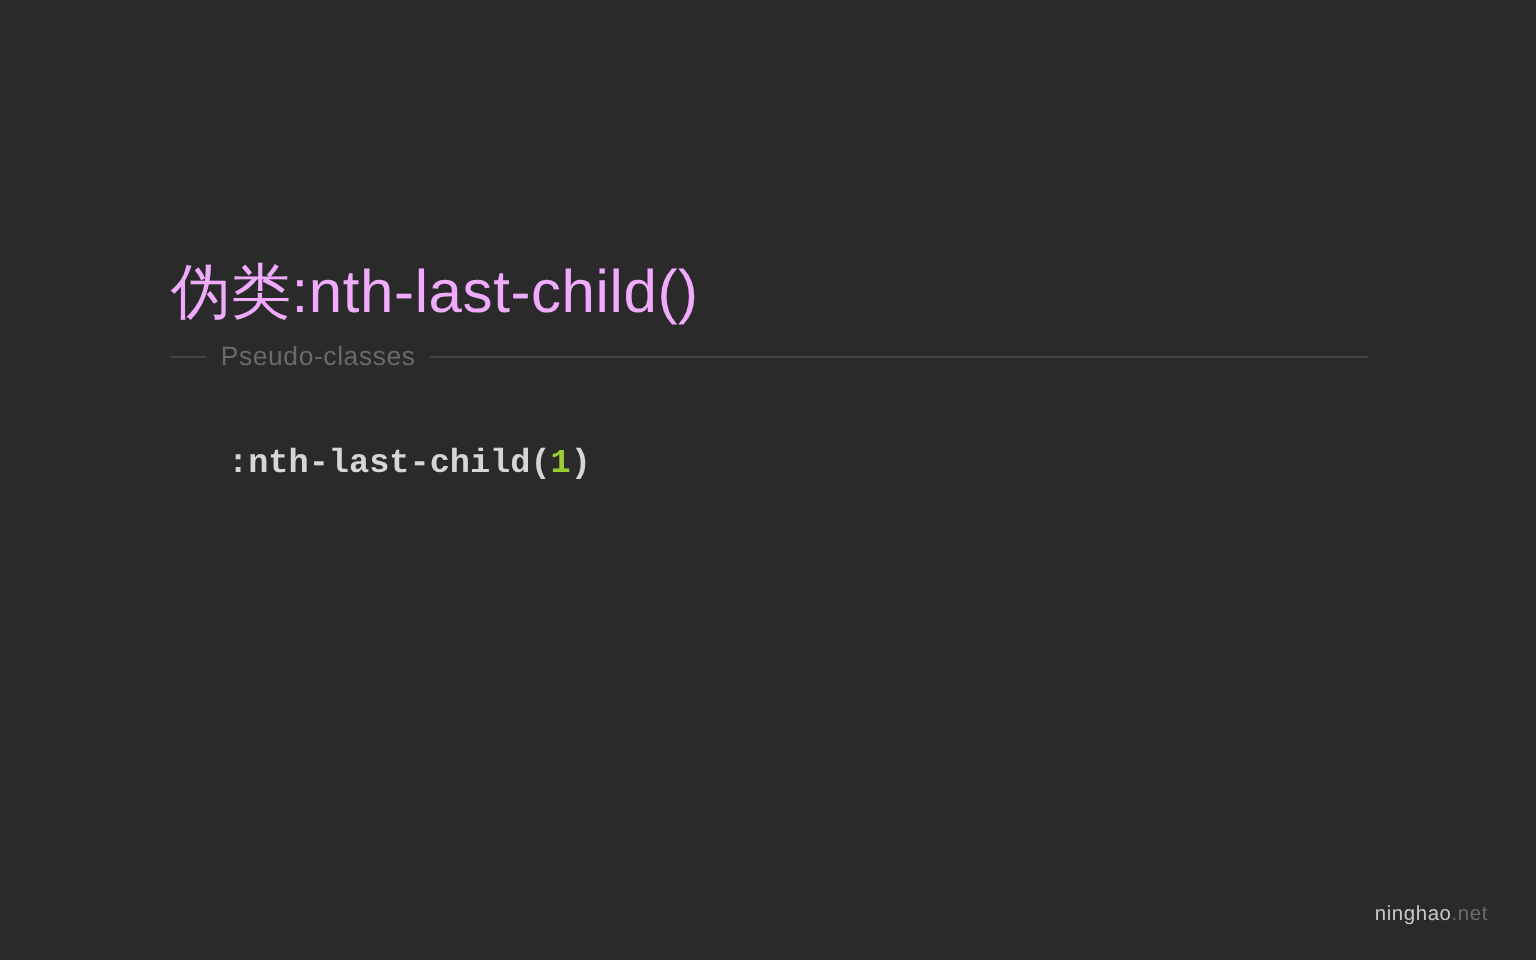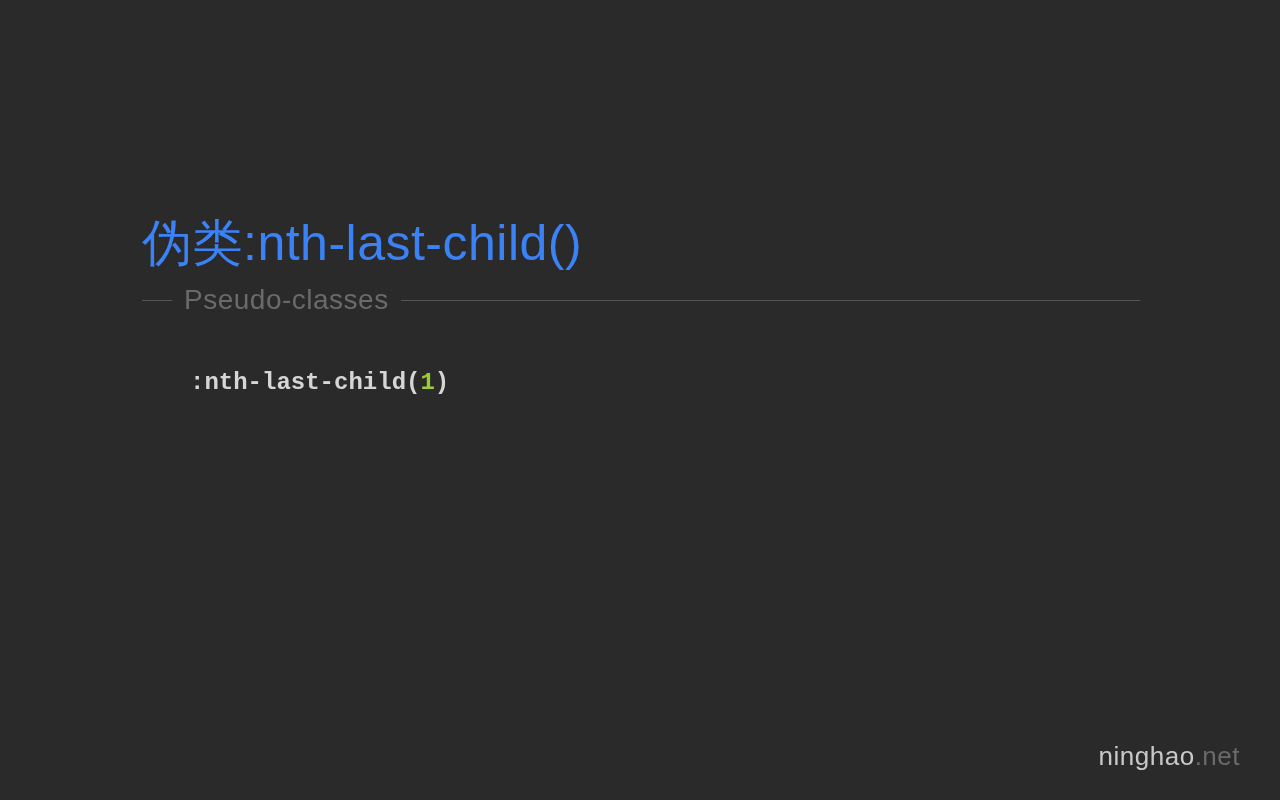--- a/index.html
+++ b/index.html
@@ -19,72 +19,72 @@
     position: absolute;
     top: 0;
     left: 0;
     width: 100%;
     height: 100%;
   }
   .title {
     position: absolute;
     left: 142px;
     top: 210px;
-    color: #3b82f6;
+    color: #f0abfc;
     font-size: 50px;
     font-weight: 300;
     letter-spacing: 0.5px;
   }
   .subtitle-row {
     position: absolute;
     left: 142px;
     top: 284px;
     right: 140px;
     display: flex;
     align-items: center;
   }
   .line-left {
     width: 30px;
     height: 1px;
     background-color: #555;
     margin-right: 12px;
   }
   .subtitle {
     color: #6a6a6a;
-    font-size: 28px;
+    font-size: 22px;
     font-weight: 300;
     letter-spacing: 0.5px;
   }
   .line-right {
     flex: 1;
     height: 1px;
     background-color: #555;
     margin-left: 12px;
   }
   .code-block {
     position: absolute;
     left: 190px;
     top: 360px;
     font-family: "Courier New", Courier, monospace;
-    font-size: 24px;
+    font-size: 28px;
     font-weight: bold;
     color: #d6d6d6;
     line-height: 1.9;
   }
   .code-line {
     white-space: pre;
   }
   .arg {
     color: #9acd32;
   }
   .watermark {
     position: absolute;
     right: 40px;
     bottom: 28px;
-    font-size: 26px;
+    font-size: 17px;
     font-weight: 300;
     letter-spacing: 0.5px;
   }
   .wm-light {
     color: #c8c8c8;
   }
   .wm-dark {
     color: #6a6a6a;
   }
 </style>

